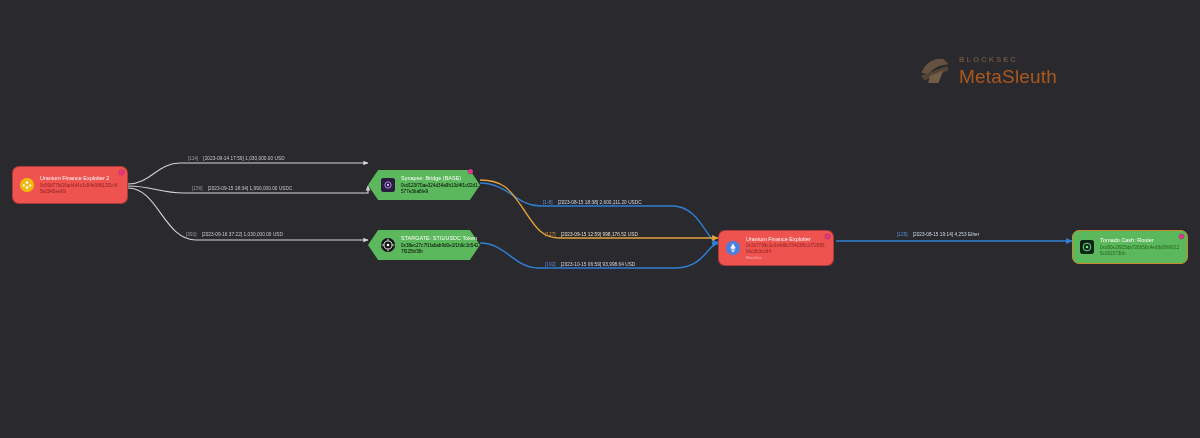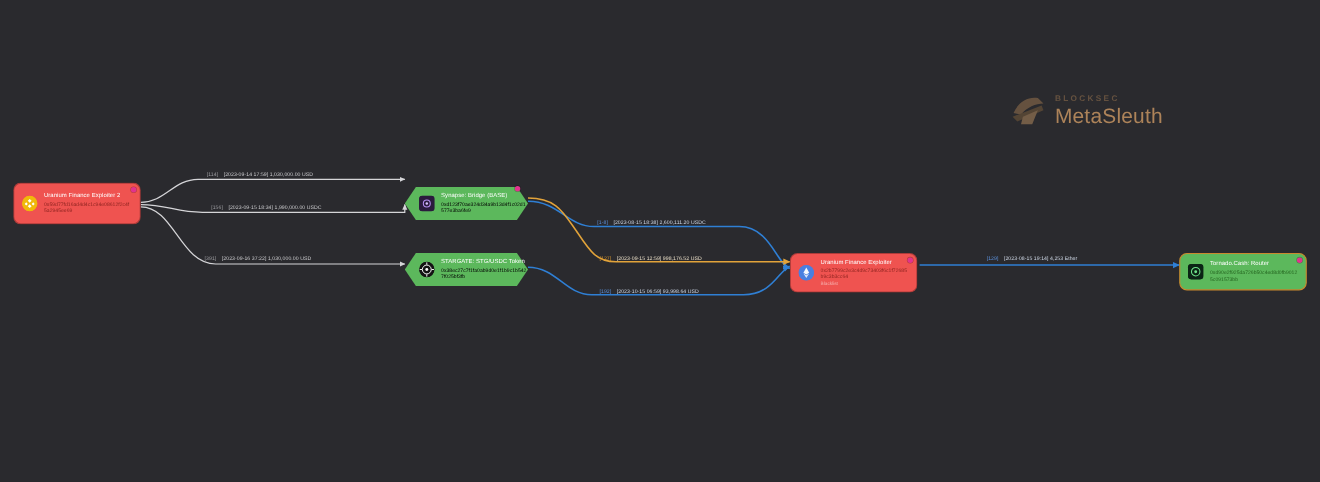--- a/index.html
+++ b/index.html
@@ -19,41 +19,41 @@
     position: absolute;
     left: 0; top: 0;
     width: 1200px;
     height: 438px;
   }
 
   
   .logo {
     position: absolute;
     left: 918px;
-    top: 78px;
+    top: 48px;
     width: 132px;
     height: 46px;
     display: flex;
     align-items: center;
     gap: 7px;
     opacity: 0.62;
   }
   .logo-mark { width: 34px; height: 34px; flex: 0 0 34px; }
   .logo-words { display: flex; flex-direction: column; line-height: 1; }
   .logo-sub {
     font-size: 7.5px;
     letter-spacing: 2.1px;
     color: #8a6a4a;
     font-weight: bold;
     margin-bottom: 3px;
   }
   .logo-main {
     font-size: 19px;
     letter-spacing: 0.2px;
-    color: #fdba74;
+    color: #f97316;
     font-weight: normal;
   }
 
   
   .node {
     position: absolute;
     box-sizing: border-box;
     display: flex;
     align-items: center;
     padding: 0 7px;

